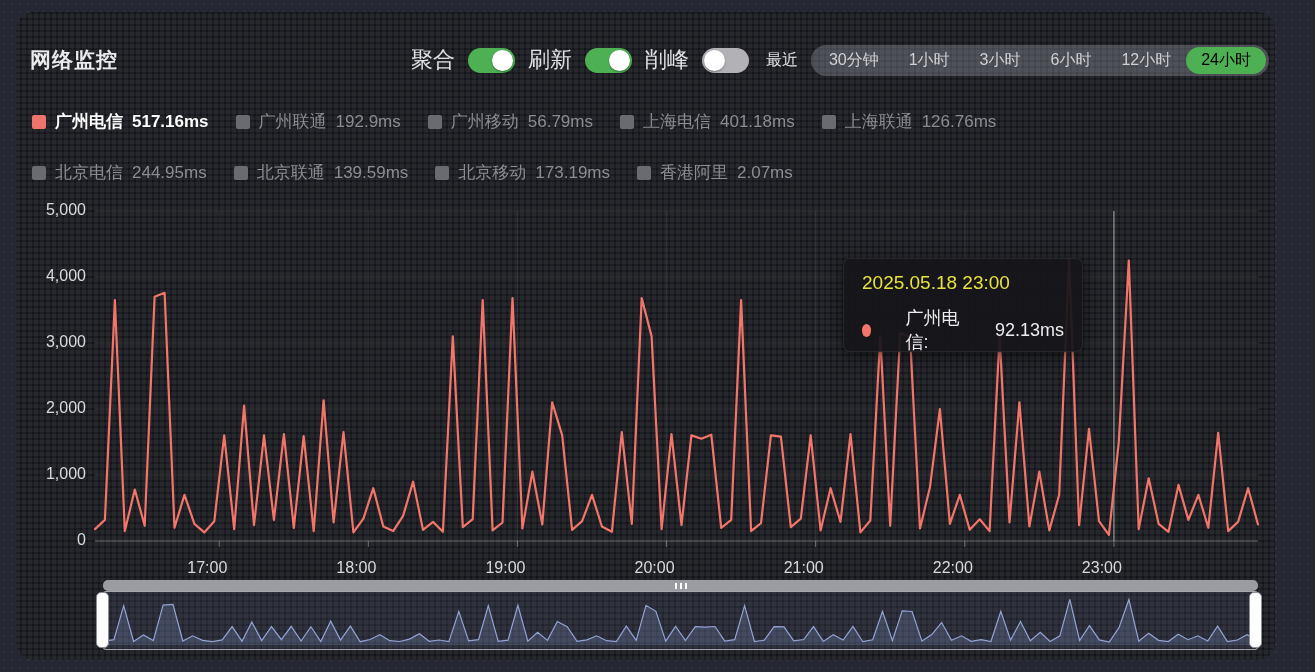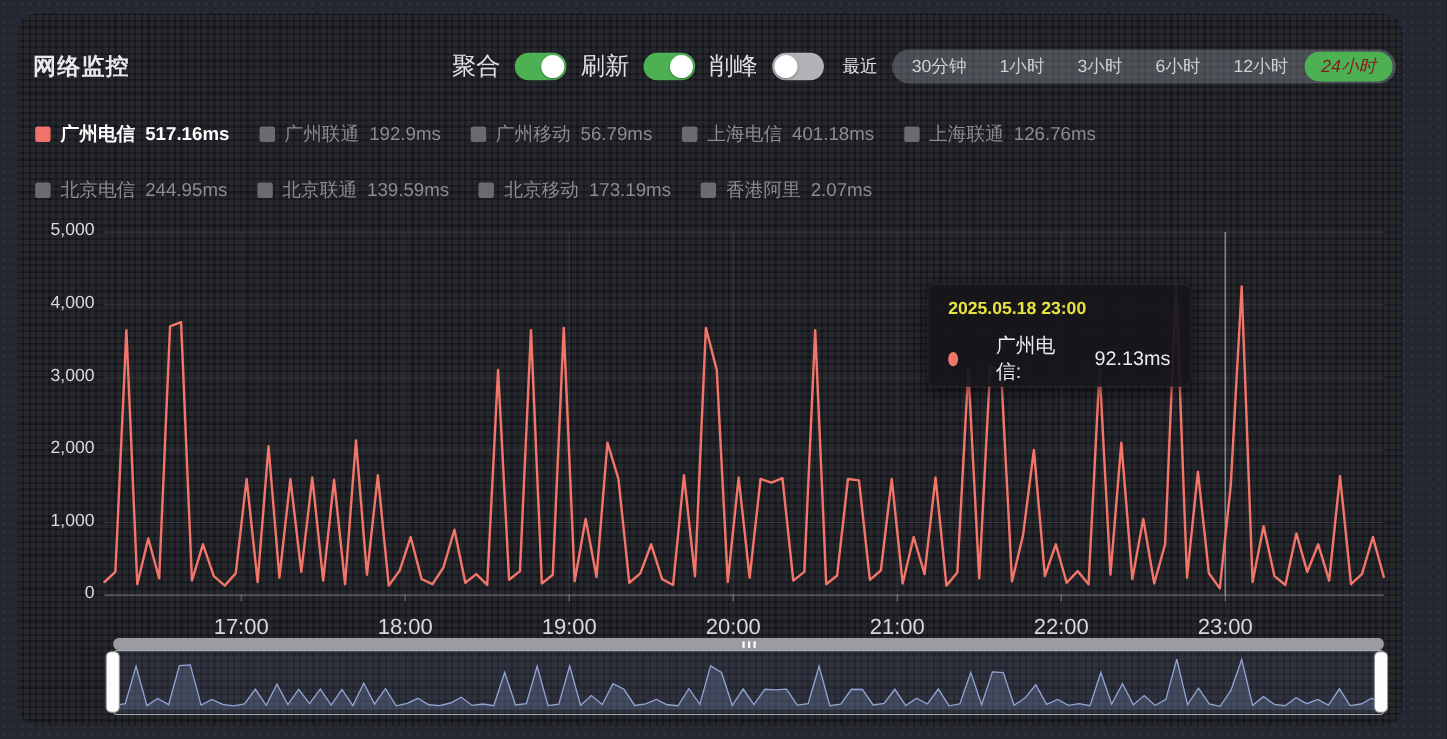--- a/index.html
+++ b/index.html
@@ -30,40 +30,40 @@
   .switch.off { background:#b2b2b6; }
   .switch .knob { position:absolute; top:2px; width:21px; height:21px; border-radius:50%;
     background:#fff; box-shadow:0 1px 2px rgba(0,0,0,0.35); }
   .switch.on  .knob { right:2px; }
   .switch.off .knob { left:2px; }
   .recent { font-size:16px; color:#e0e1e4; margin-left:4px; }
   .range-group { display:flex; align-items:center; height:31px;
     background:rgba(168,172,182,0.32); border-radius:16px; padding:0 3px; }
   .range-btn { border:none; background:transparent; color:#cfd0d4; font-size:16px;
     font-family:inherit; height:27px; padding:0 15px; border-radius:14px; cursor:pointer; }
-  .range-btn.selected { background:#4db153; color:#7f1d1d;font-style:italic; }
+  .range-btn.selected { background:#4db153; color:#000000; }
   .legend { position:absolute; left:16px; right:16px; top:98px;
     display:flex; flex-wrap:wrap; column-gap:27px; row-gap:14px; align-items:flex-end; }
   .lg-break { flex-basis:100%; height:0; }
   .lg-item { display:flex; align-items:center; gap:9px; cursor:pointer; font-size:17px; }
   .lg-marker { width:14px; height:14px; border-radius:2px; background:#6a6b70; }
   .lg-item .lg-name, .lg-item .lg-val { color:#8b8c91; }
   .lg-item.active .lg-marker { background:#ee736a; }
   .lg-item.active .lg-name, .lg-item.active .lg-val { color:#fdfdfd; font-weight:700; }
   .chart-zone { position:absolute; left:0; top:0; }
   .ylab { position:absolute; width:64px; left:6px; text-align:right;
     font-size:16px; color:#d9dadc; }
-  .xlab { position:absolute; width:64px; text-align:center; top:547px;
-    font-size:20px; color:#d9dadc; }
+  .xlab { position:absolute; width:64px; top:547px;
+    font-size:16px; color:#d9dadc; }
   #mainChart { position:absolute; left:79px; top:199px; overflow:visible; }
   .tooltip { position:absolute; left:827px; top:246px; width:240px; height:94px;
     background:rgba(22,22,26,0.92); border:1px solid rgba(255,255,255,0.07);
     border-radius:7px; box-shadow:0 3px 14px rgba(0,0,0,0.55);
     padding:13px 18px; z-index:5; }
-  .tt-title { font-size:16px; font-weight:700; color:#e7e23f; }
+  .tt-title { font-size:19px; font-weight:400; color:#e7e23f; }
   .tt-row { margin-top:12px; display:flex; align-items:center; gap:10px; }
   .tt-dot { width:13px; height:13px; border-radius:50%; background:#f2756a; }
   .tt-text { font-size:18px; color:#ececee;margin-left:24px; }
   .dz-bar { position:absolute; left:87px; top:568px; width:1155px; height:11px;
     background:#9b9ca2; border-radius:5px; cursor:pointer; }
   .dz-grip { position:absolute; left:50%; top:2.5px; transform:translateX(-50%);
     display:flex; gap:3px; }
   .dz-grip span { width:2px; height:6px; background:#fff; display:block; }
   .dz-panel { position:absolute; left:87px; top:579px; width:1155px; height:59px;
     border:1px solid rgba(205,208,216,0.75); border-radius:3px;

